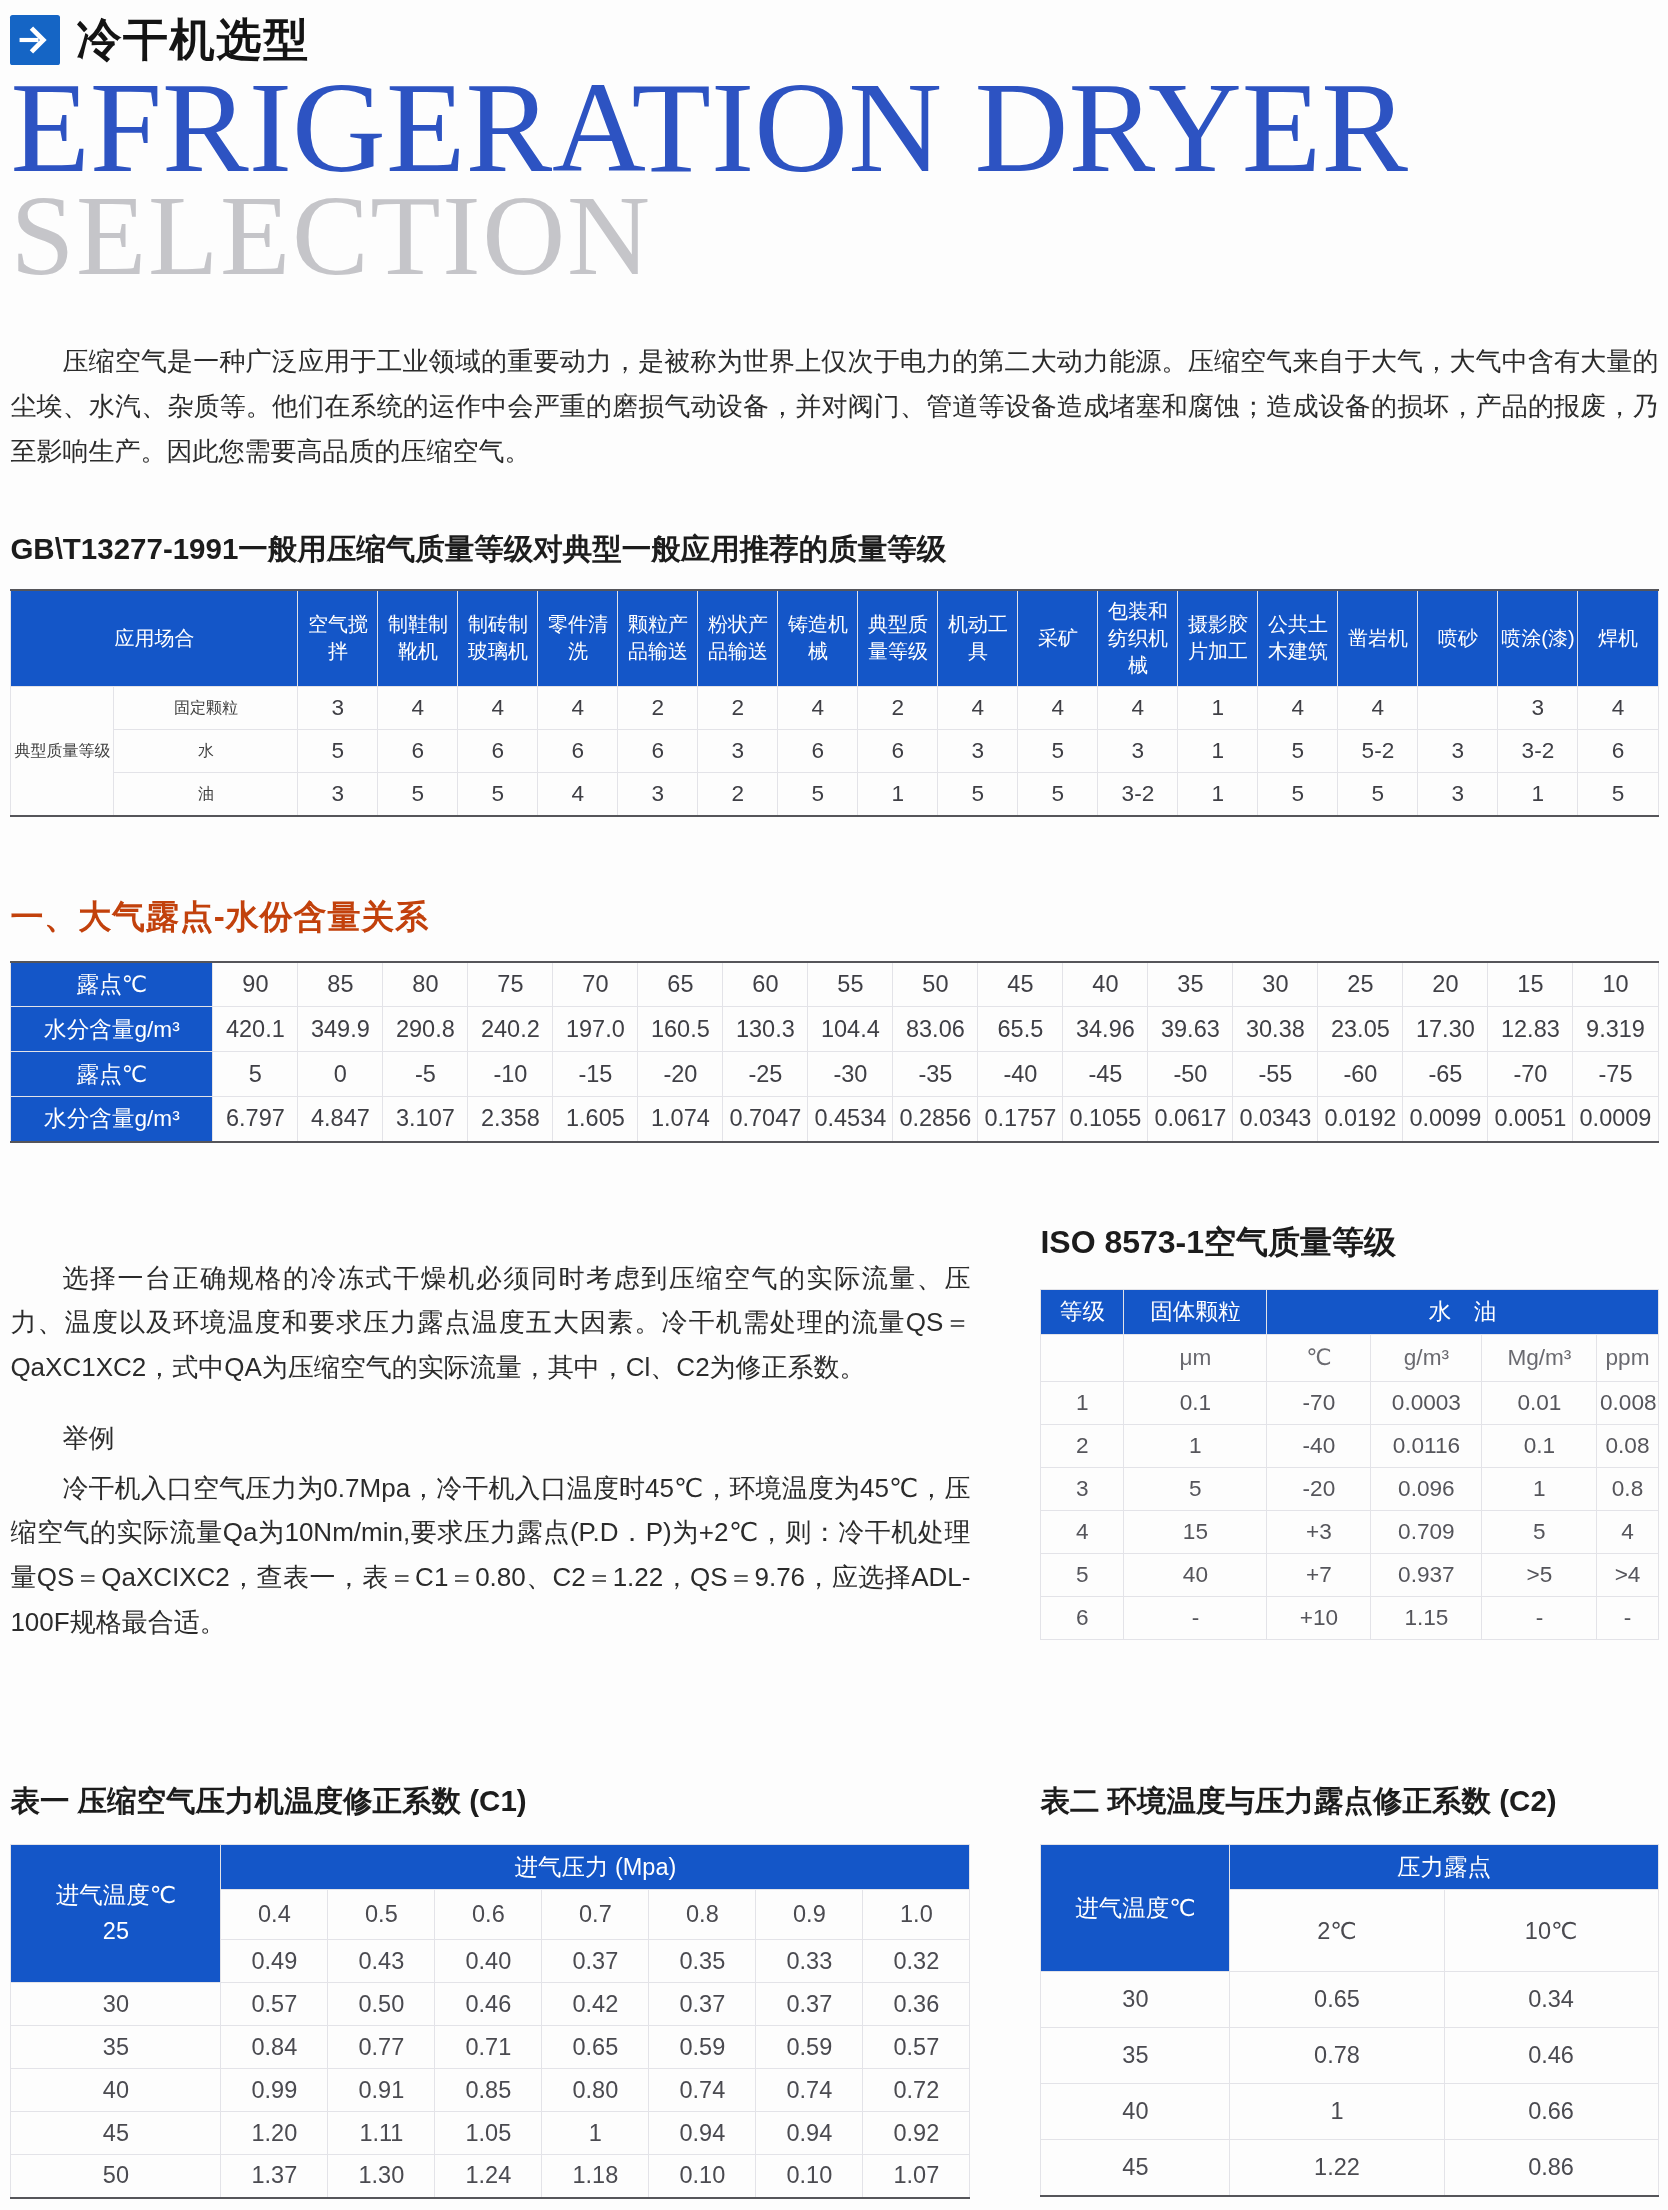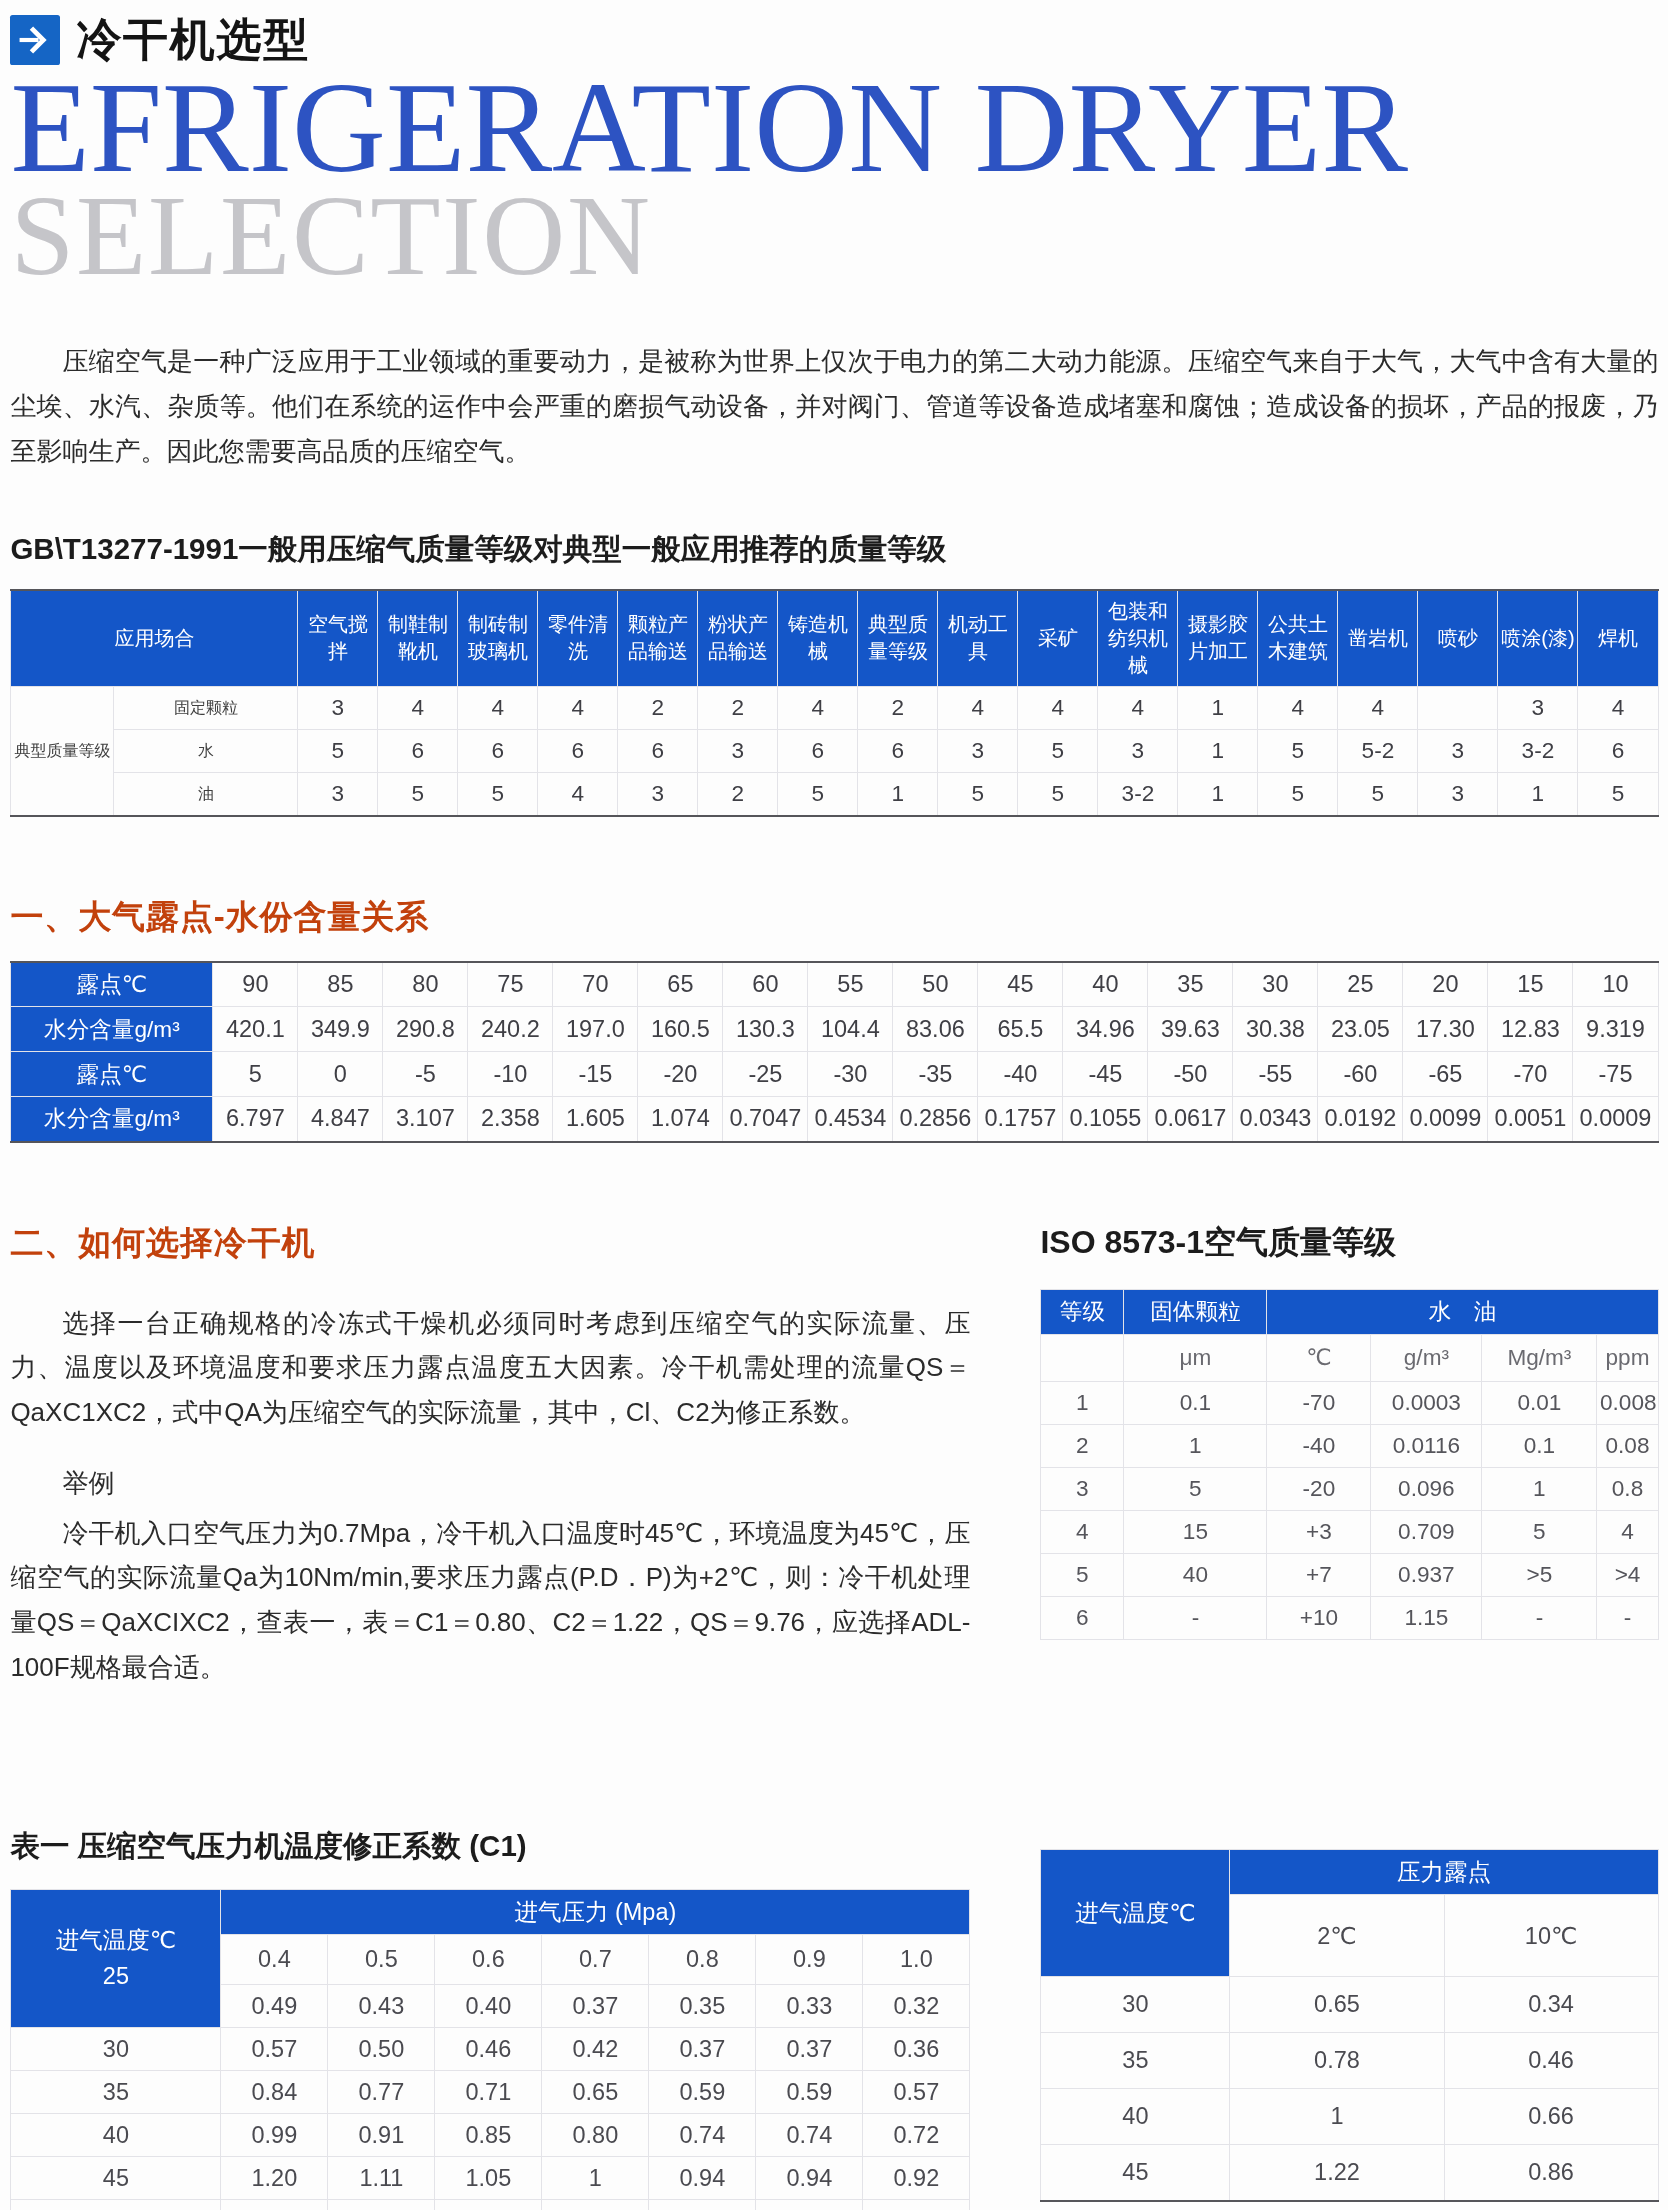--- a/index.html
+++ b/index.html
@@ -268,21 +268,20 @@
           <td>0.0192</td>
           <td>0.0099</td>
           <td>0.0051</td>
           <td>0.0009</td>
         </tr>
       </tbody>
   </table>
 
   <div class="cols mt90">
     <div class="col-left">
-      <div class="sec-title">二、如何选择冷干机</div>
       <p class="body-text indent" style="margin-top:35px;">选择一台正确规格的冷冻式干燥机必须同时考虑到压缩空气的实际流量、压力、温度以及环境温度和要求压力露点温度五大因素。冷干机需处理的流量QS＝QaXC1XC2，式中QA为压缩空气的实际流量，其中，Cl、C2为修正系数。</p>
       <p class="body-text indent" style="margin:5.2px 0 5.2px 0;">举例</p>
       <p class="body-text indent" style="margin-top:5.2px;">冷干机入口空气压力为0.7Mpa，冷干机入口温度时45℃，环境温度为45℃，压缩空气的实际流量Qa为10Nm/min,要求压力露点(P.D．P)为+2℃，则：冷干机处理量QS＝QaXCIXC2，查表一，表＝C1＝0.80、C2＝1.22，QS＝9.76，应选择ADL-100F规格最合适。</p>
     </div>
     <div class="col-right">
       <div class="tbl-title" style="font-size:32px;">ISO 8573-1空气质量等级</div>
       <table id="iso" class="tbl" style="border-bottom:1.7px solid #55555a;">
         <colgroup>
             <col style="width:83px">
             <col style="width:143px">
@@ -437,20 +436,21 @@
               <td>1.24</td>
               <td>1.18</td>
               <td>0.10</td>
               <td>0.10</td>
               <td>1.07</td>
             </tr>
           </tbody>
       </table>
     </div>
     <div class="col-right">
+      <div class="tbl-title">表二  环境温度与压力露点修正系数 (C2)</div>
       <table id="c2" class="tbl" style="border-bottom:2.6px solid #55555a;">
         <colgroup>
             <col style="width:189px">
           </colgroup>
         <tbody>
             <tr class="h1">
               <td class="blue corner" rowspan="2">进气温度℃</td>
               <th class="blue" colspan="2">压力露点</th>
             </tr>
             <tr class="h2">

